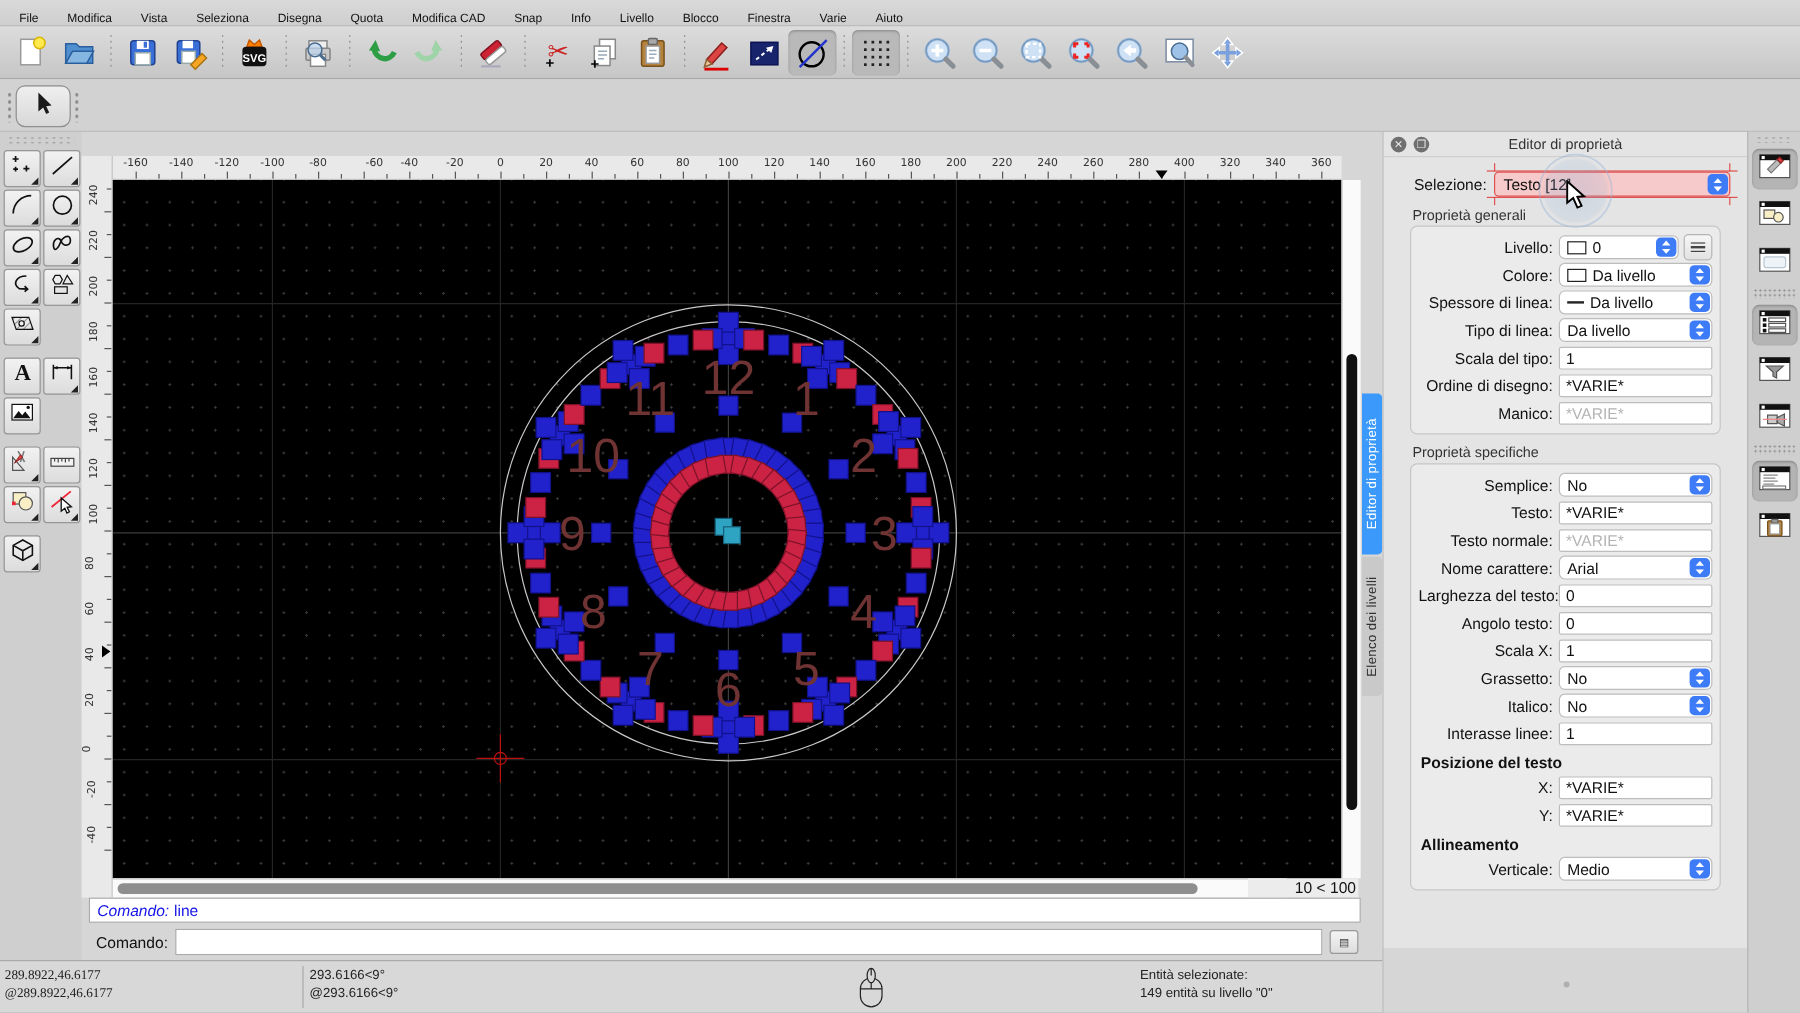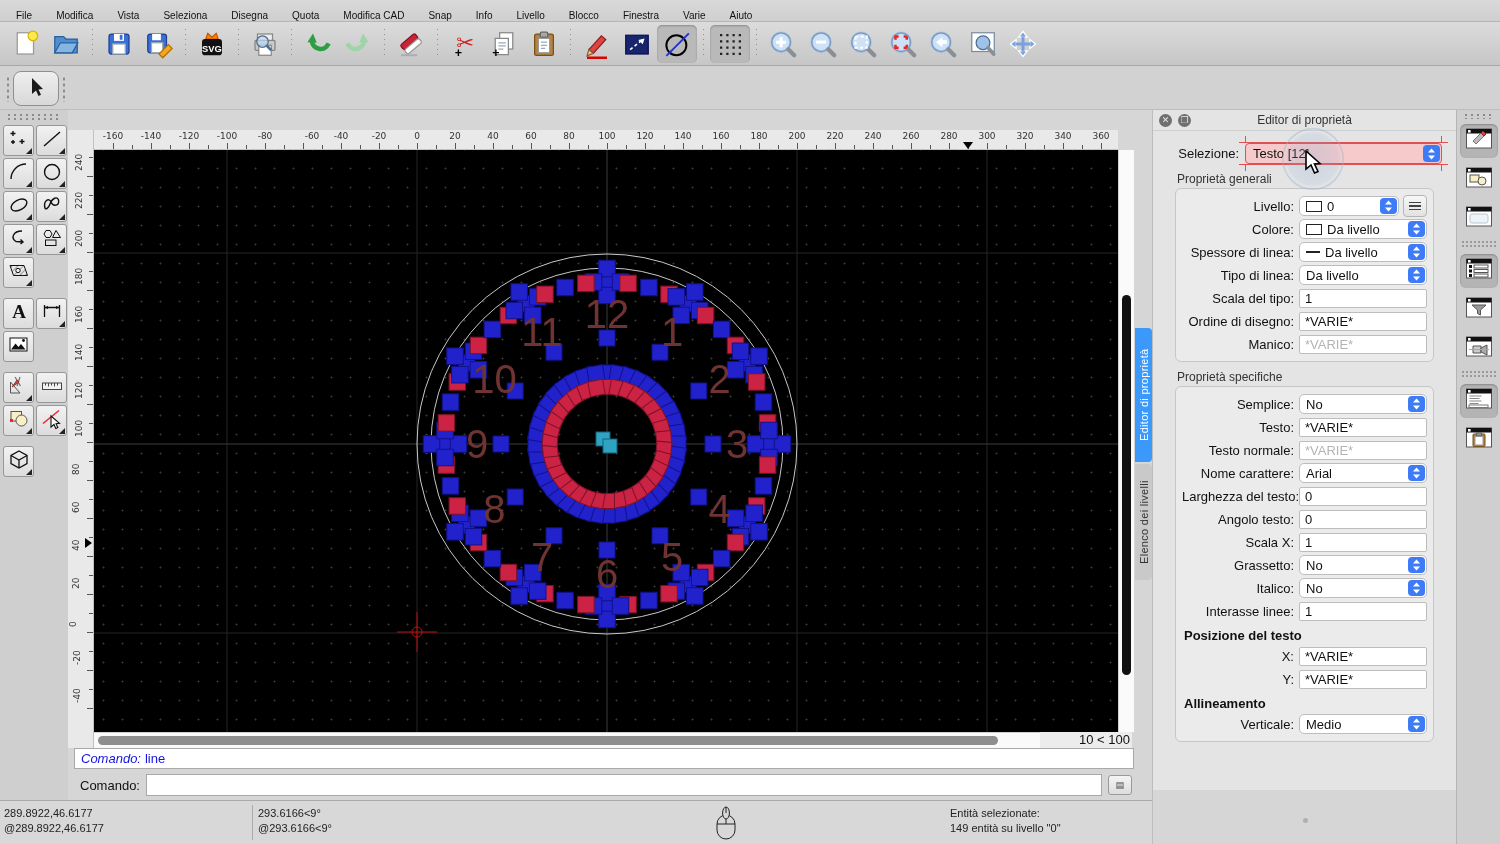--- a/index.html
+++ b/index.html
@@ -72,21 +72,21 @@
   #cmd-history .lbl{font-style:italic;}
   #cmd-row{position:absolute;left:74px;top:772px;width:1060px;height:26px;display:flex;align-items:center;font-size:13px;color:#111;}
   #cmd-row .lbl{padding:0 6px 0 6px;}
   #cmd-input{flex:1;height:20px;background:#fff;border:1px solid #a9a9a9;}
   #cmd-kbd-btn{width:22px;height:18px;margin:0 2px 0 6px;background:linear-gradient(#f4f4f4,#ddd);border:1px solid #9a9a9a;border-radius:3px;
     display:flex;align-items:center;justify-content:center;font-size:9px;color:#444;}
   
   #statusbar{position:absolute;left:0;top:800px;width:1500px;height:44px;background:#d8d8d8;border-top:1px solid #aaa;
     box-sizing:border-box;font-size:11px;color:#222;}
   .sb-line{line-height:15px;white-space:nowrap;}
-  #sb-abs{position:absolute;left:4px;top:5px;}
+  #sb-abs{position:absolute;left:4px;top:5px;font-family:Liberation Serif, serif;}
   #sb-div1{position:absolute;left:252px;top:4px;bottom:4px;width:1px;background:#aaa;}
   #sb-polar{position:absolute;left:258px;top:5px;}
   #sb-hints{position:absolute;left:470px;width:230px;top:5px;text-align:right;}
   #sb-mouse{position:absolute;left:714px;top:4px;}
   #sb-sel{position:absolute;left:950px;top:5px;}
   
   #panel{position:absolute;left:1152px;top:110px;width:304px;height:680px;background:#e4e4e4;border-left:1px solid #bdbdbd;box-sizing:border-box;font-size:13px;color:#111;}
   #panel-header{height:20px;display:flex;align-items:center;position:relative;border-bottom:1px solid #cfcfcf;}
   #panel-title{position:absolute;left:0;right:0;text-align:center;font-size:12px;color:#333;}
   .ph-btn{width:13px;height:13px;border-radius:50%;background:#6f6f6f;color:#e8e8e8;display:flex;align-items:center;justify-content:center;
@@ -598,21 +598,21 @@
       <div class="hr-tick" style="left: 760px; height: 4px;"></div>
       <div class="hr-num" style="left: 779px;">240</div>
       <div class="hr-tick" style="left: 779px; height: 6px;"></div>
       <div class="hr-tick" style="left: 798px; height: 4px;"></div>
       <div class="hr-num" style="left: 817px;">260</div>
       <div class="hr-tick" style="left: 817px; height: 6px;"></div>
       <div class="hr-tick" style="left: 836px; height: 4px;"></div>
       <div class="hr-num" style="left: 855px;">280</div>
       <div class="hr-tick" style="left: 855px; height: 6px;"></div>
       <div class="hr-tick" style="left: 874px; height: 4px;"></div>
-      <div class="hr-num" style="left: 893px;">300</div>
+      <div class="hr-num" style="left: 893px;">400</div>
       <div class="hr-tick" style="left: 893px; height: 6px;"></div>
       <div class="hr-tick" style="left: 912px; height: 4px;"></div>
       <div class="hr-num" style="left: 931px;">320</div>
       <div class="hr-tick" style="left: 931px; height: 6px;"></div>
       <div class="hr-tick" style="left: 950px; height: 4px;"></div>
       <div class="hr-num" style="left: 969px;">340</div>
       <div class="hr-tick" style="left: 969px; height: 6px;"></div>
       <div class="hr-tick" style="left: 988px; height: 4px;"></div>
       <div class="hr-num" style="left: 1007px;">360</div>
       <div class="hr-tick" style="left: 1007px; height: 6px;"></div>

